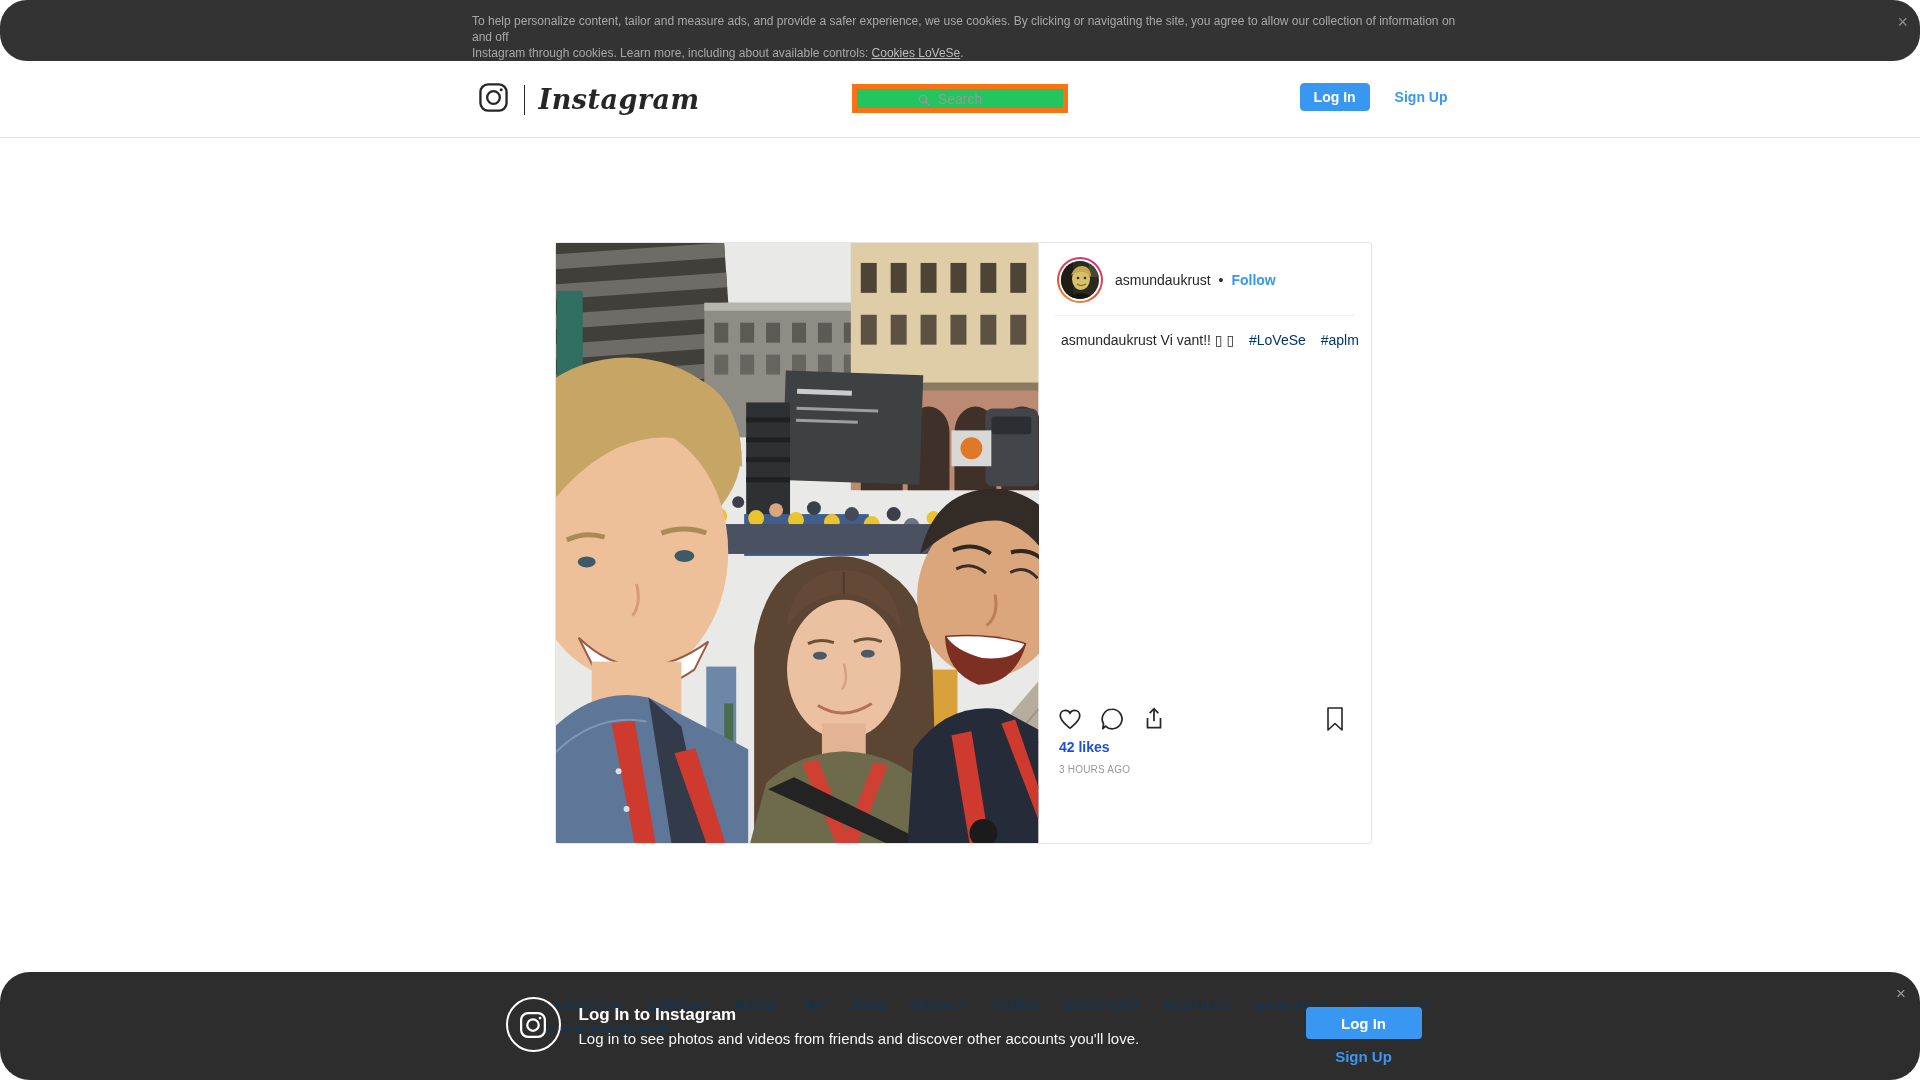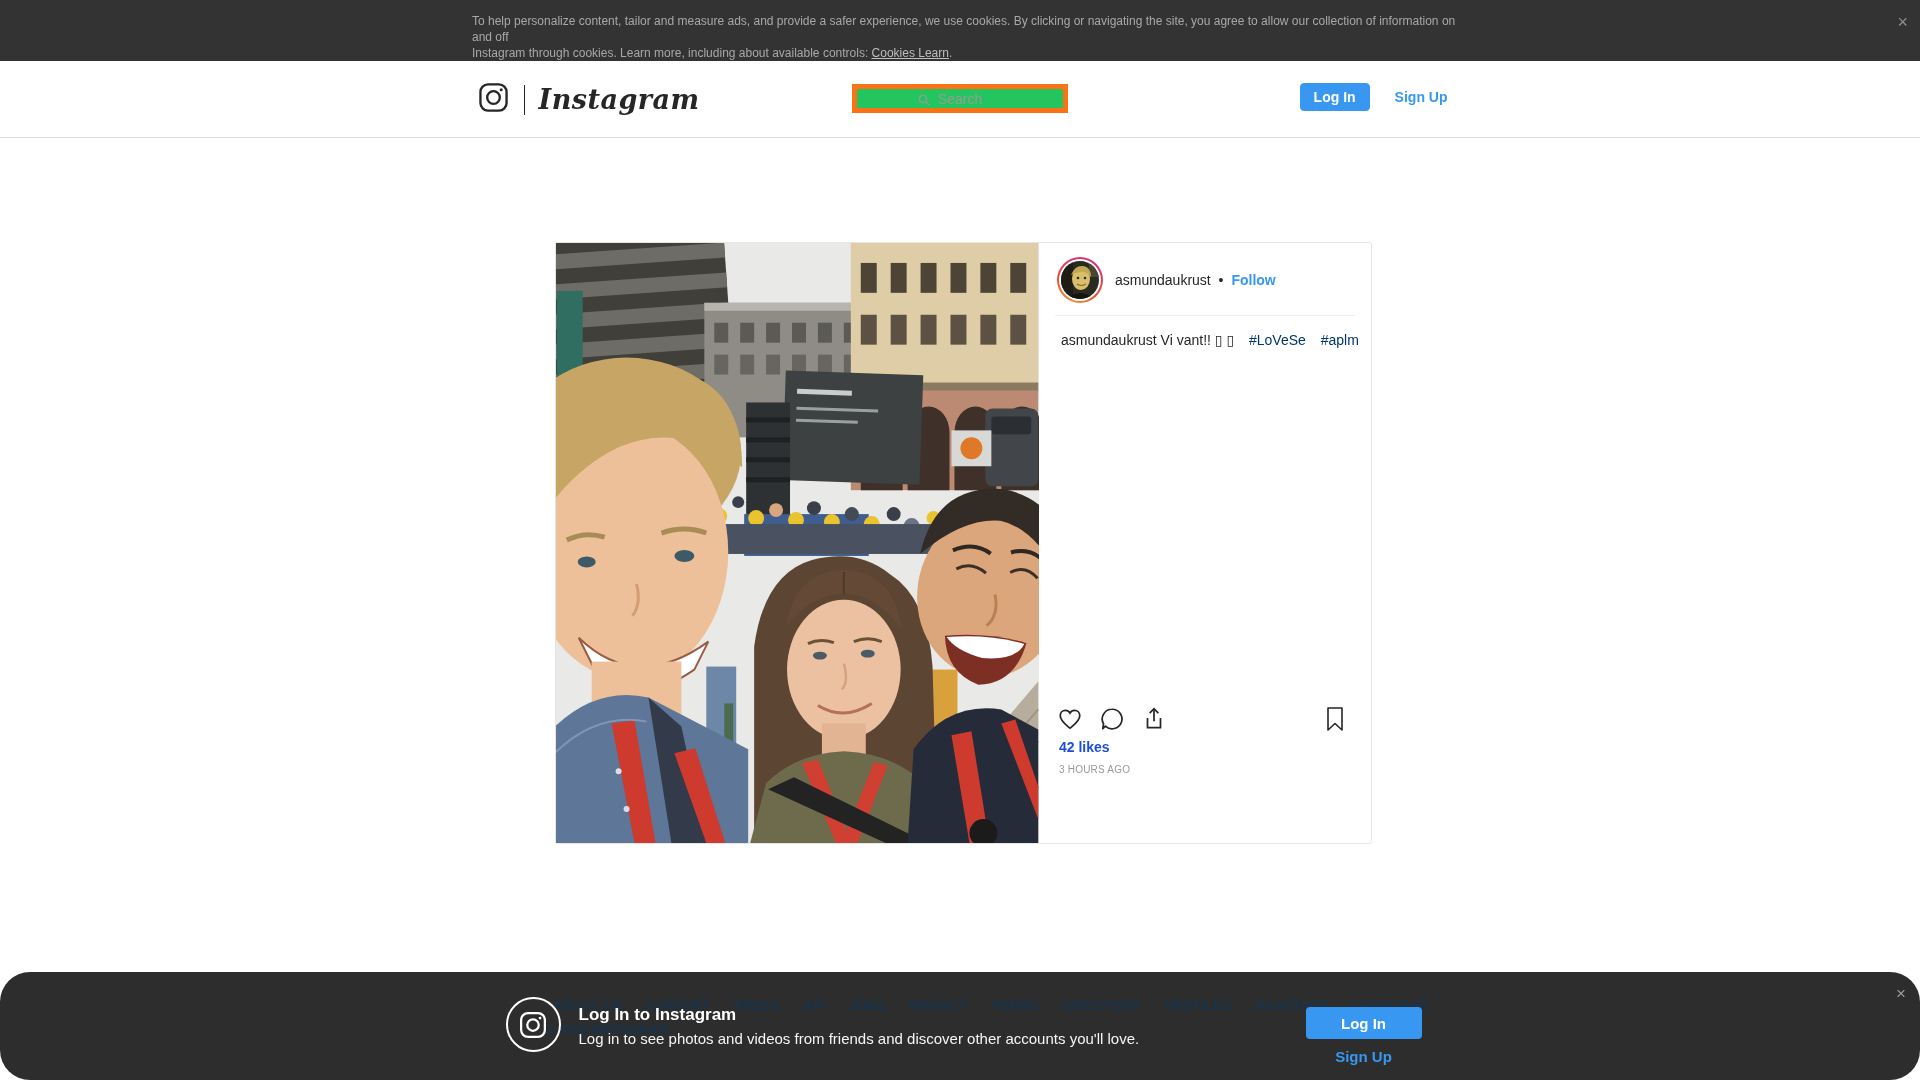--- a/index.html
+++ b/index.html
@@ -1,20 +1,20 @@
 <!DOCTYPE html>
 <html><head>
 <meta charset="utf-8">
 <style>
   * { margin:0; padding:0; box-sizing:border-box; }
   html,body { width:1920px; height:1080px; background:#fff; font-family:"Liberation Sans", sans-serif; overflow:hidden; }
   .page { position:relative; width:1920px; height:1080px; }
 
   
-  .cookie-banner { position:absolute; top:0; left:0; width:100%; height:61px; background:#333333; }
+  .cookie-banner { position:absolute; top:0; left:0; width:100%; height:61px; background:#333333;border-radius:27px; }
   .cookie-text { position:absolute; left:472px; top:13px; width:985px; font-size:12px; line-height:16px; color:#a8a8a8; }
   .cookie-link { color:#bdbdbd; text-decoration:underline; cursor:pointer; }
   .cookie-close { position:absolute; right:12px; top:13px; font-size:18px; line-height:18px; color:#8f8f8f; cursor:pointer; }
 
   
   .site-header { position:absolute; top:61px; left:0; width:100%; height:77px; background:#fff; border-bottom:1px solid #dbdbdb; }
   .header-inner { position:relative; width:975px; height:100%; margin:0 auto; }
   .brand { position:absolute; left:4px; top:20px; display:flex; align-items:center; cursor:pointer; }
   .brand-divider { width:1px; height:30px; background:#262626; margin:0 14px; }
   .wordmark { font-family:"DejaVu Serif", cursive, serif; font-style:italic; font-weight:600; font-size:27px; color:#262626; letter-spacing:0.5px; }
@@ -66,21 +66,21 @@
   .bb-close { position:absolute; right:14px; top:12px; font-size:17px; color:#9a9a9a; cursor:pointer; }
 </style>
 </head>
 <body>
 
 <div class="page">
 
   <div class="cookie-banner">
     <div class="cookie-text">
       <span>To help personalize content, tailor and measure ads, and provide a safer experience, we use cookies. By clicking or navigating the site, you agree to allow our collection of information on and off</span><br>
-      <span>Instagram through cookies. Learn more, including about available controls: </span><span class="cookie-link">Cookies Learn</span><span>.</span>
+      <span>Instagram through cookies. Learn more, including about available controls: </span><span class="cookie-link">Cookies LoVeSe</span><span>.</span>
     </div>
     <div class="cookie-close">×</div>
   </div>
 
   <div class="site-header">
     <div class="header-inner">
       <div class="brand">
         <span>
           <svg width="33" height="33" viewBox="0 0 24 24" fill="none" stroke="#262626" stroke-width="1.7">
             <rect x="2.5" y="2.5" width="19" height="19" rx="5.5"></rect>

